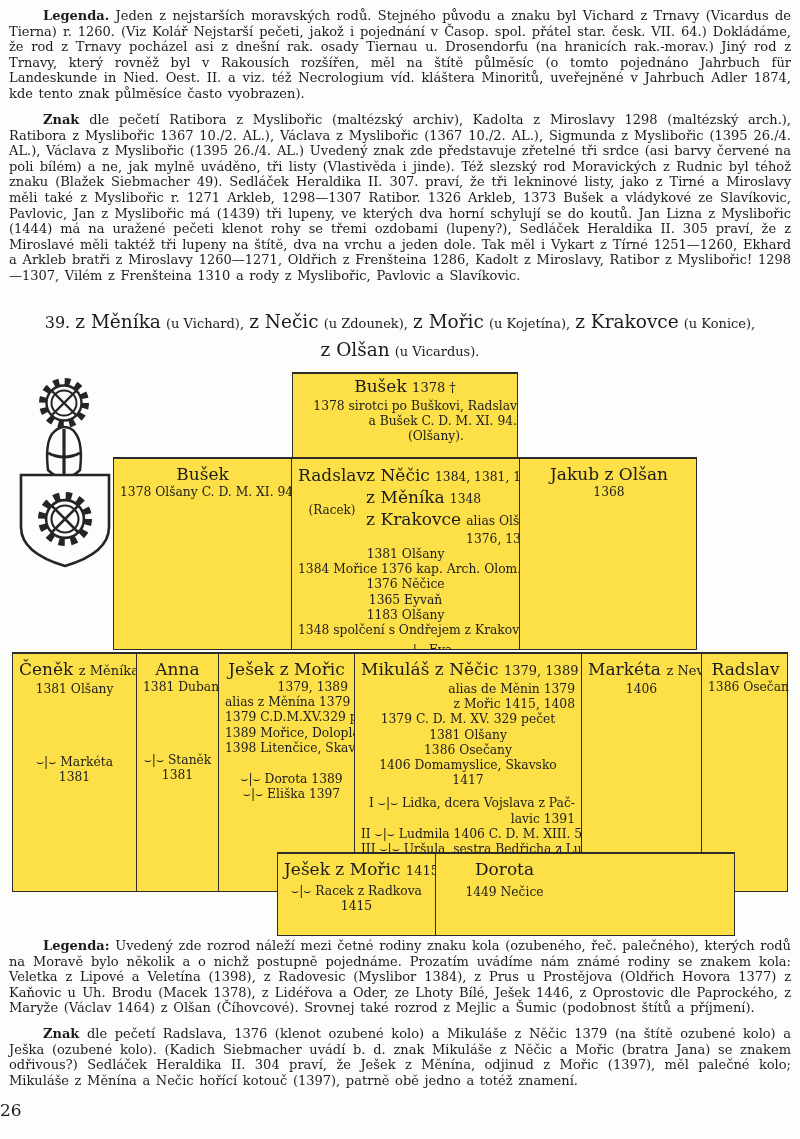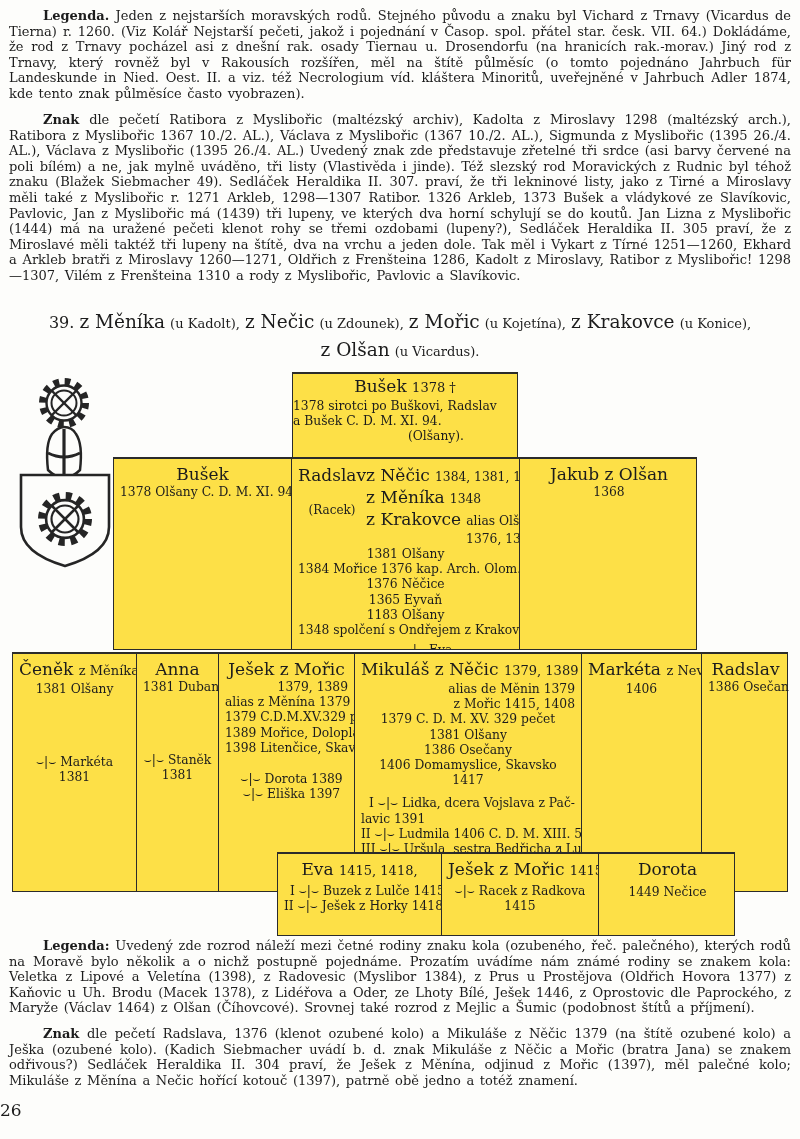--- a/index.html
+++ b/index.html
@@ -18,21 +18,21 @@
   
   .gbox{position:absolute;border:1.6px solid #2b2b2b;box-sizing:border-box;background:#fde047;}
   .gbox.heavy{border-top-width:2.6px;}
   .gbox.open-bottom{border-bottom:none;}
   .cells{display:flex;height:100%;}
   .cell{flex:none;box-sizing:border-box;border-left:1.6px solid #2b2b2b;padding:3px 6px 2px;overflow:hidden;}
   .cell:first-child{border-left:none;}
   .btitle{text-align:center;font-size:17px;line-height:20px;margin:2px 0 1px;white-space:nowrap;}
   .bt-suf{font-size:13px;}
   .bl{font-size:12.3px;line-height:15.2px;white-space:nowrap;}
-  .a-l{text-align:center;}.a-c{text-align:left;}.a-r{text-align:right;}
+  .a-l{text-align:center;}.a-c{text-align:right;}.a-r{text-align:right;}
   
   .rt{display:flex;margin-top:3px;}
   .rt-left{width:74px;text-align:center;}
   .rt-left .big{font-size:17px;line-height:20px;display:block;}
   .rt-left .small{font-size:12px;display:block;margin-top:18px;}
   .rt-right{flex:1;}
   .rt-row{white-space:nowrap;line-height:20px;}
   .rt-row .big{font-size:17px;}
   .rt-row .small{font-size:12.3px;}
   .rt-tail{text-align:right;font-size:12.3px;padding-right:8px;line-height:16px;}
@@ -47,21 +47,21 @@
 <div id="page">
 
   <p class="par" style="top:8px"><span class="lead">Legenda.</span> <span>Jeden z nejstarších moravských rodů. Stejného původu a znaku byl Vichard z Trnavy (Vicardus de Tierna) r. 1260. (Viz Kolář Nejstarší pečeti, jakož i pojednání v Časop. spol. přátel star. česk. VII. 64.) Dokládáme, že rod z Trnavy pocházel asi z dnešní rak. osady Tiernau u. Drosendorfu (na hranicích rak.-morav.) Jiný rod z Trnavy, který rovněž byl v Rakousích rozšířen, měl na štítě půlměsíc (o tomto pojednáno Jahrbuch für Landeskunde in Nied. Oest. II. a viz. též Necrologium víd. kláštera Minoritů, uveřejněné v Jahrbuch Adler 1874, kde tento znak půlměsíce často vyobrazen).</span></p>
 
   <p class="par" style="top:112px"><span class="lead">Znak</span> <span>dle pečetí Ratibora z Myslibořic (maltézský archiv), Kadolta z Miroslavy 1298 (maltézský arch.), Ratibora z Myslibořic 1367 10./2. AL.), Václava z Myslibořic (1367 10./2. AL.), Sigmunda z Myslibořic (1395 26./4. AL.), Václava z Myslibořic (1395 26./4. AL.) Uvedený znak zde představuje zřetelné tři srdce (asi barvy červené na poli bílém) a ne, jak mylně uváděno, tři listy (Vlastivěda i jinde). Též slezský rod Moravických z Rudnic byl téhož znaku (Blažek Siebmacher 49). Sedláček Heraldika II. 307. praví, že tři lekninové listy, jako z Tirné a Miroslavy měli také z Myslibořic r. 1271 Arkleb, 1298—1307 Ratibor. 1326 Arkleb, 1373 Bušek a vládykové ze Slavíkovic, Pavlovic, Jan z Myslibořic má (1439) tři lupeny, ve kterých dva horní schylují se do koutů. Jan Lizna z Myslibořic (1444) má na uražené pečeti klenot rohy se třemi ozdobami (lupeny?), Sedláček Heraldika II. 305 praví, že z Miroslavé měli taktéž tři lupeny na štítě, dva na vrchu a jeden dole. Tak měl i Vykart z Tírné 1251—1260, Ekhard a Arkleb bratři z Miroslavy 1260—1271, Oldřich z Frenšteina 1286, Kadolt z Miroslavy, Ratibor z Myslibořic! 1298—1307, Vilém z Frenšteina 1310 a rody z Myslibořic, Pavlovic a Slavíkovic.</span></p>
 
   <div class="heading">
     <div class="h-line">
       <span class="h-num">39.</span>
       <span class="h-name">z Měníka</span>
-      <span class="h-place">(u Kadolt),</span>
+      <span class="h-place">(u Vichard),</span>
       <span class="h-name">z Nečic</span>
       <span class="h-place">(u Zdounek),</span>
       <span class="h-name">z Mořic</span>
       <span class="h-place">(u Kojetína),</span>
       <span class="h-name">z Krakovce</span>
       <span class="h-place">(u Konice),</span>
     </div>
     <div class="h-line h-line2">
       <span class="h-name">z Olšan</span>
       <span class="h-place">(u Vicardus).</span>
@@ -203,27 +203,20 @@
             <div class="bl a-l">1386 Osečany</div>
           </div>
       </div>
     </div>
   </div>
 
   <div class="connector" style="left:560px;top:846px;height:8px;"></div>
 
   <div class="gbox heavy" style="left:277px;top:852px;width:458px;height:84px;">
     <div class="cells">
-      <div class="cell" style="flex-basis:163px">
-        <div class="btitle"><span>Eva</span> <span class="bt-suf">1415, 1418,</span></div>
-        <div>
-            <div class="bl a-l" style="margin-top: 3px; padding-left: 6px;">I ⌣|⌣ Buzek z Lulče 1415</div>
-            <div class="bl a-l">II ⌣|⌣ Ješek z Horky 1418</div>
-          </div>
-      </div>
       <div class="cell" style="flex-basis:157px">
         <div class="btitle"><span>Ješek z Mořic</span> <span class="bt-suf">1415</span></div>
         <div>
             <div class="bl a-l" style="margin-top: 3px;">⌣|⌣ Racek z Radkova</div>
             <div class="bl a-l">1415</div>
           </div>
       </div>
       <div class="cell" style="flex-basis:138px">
         <div class="btitle"><span>Dorota</span></div>
         <div>

